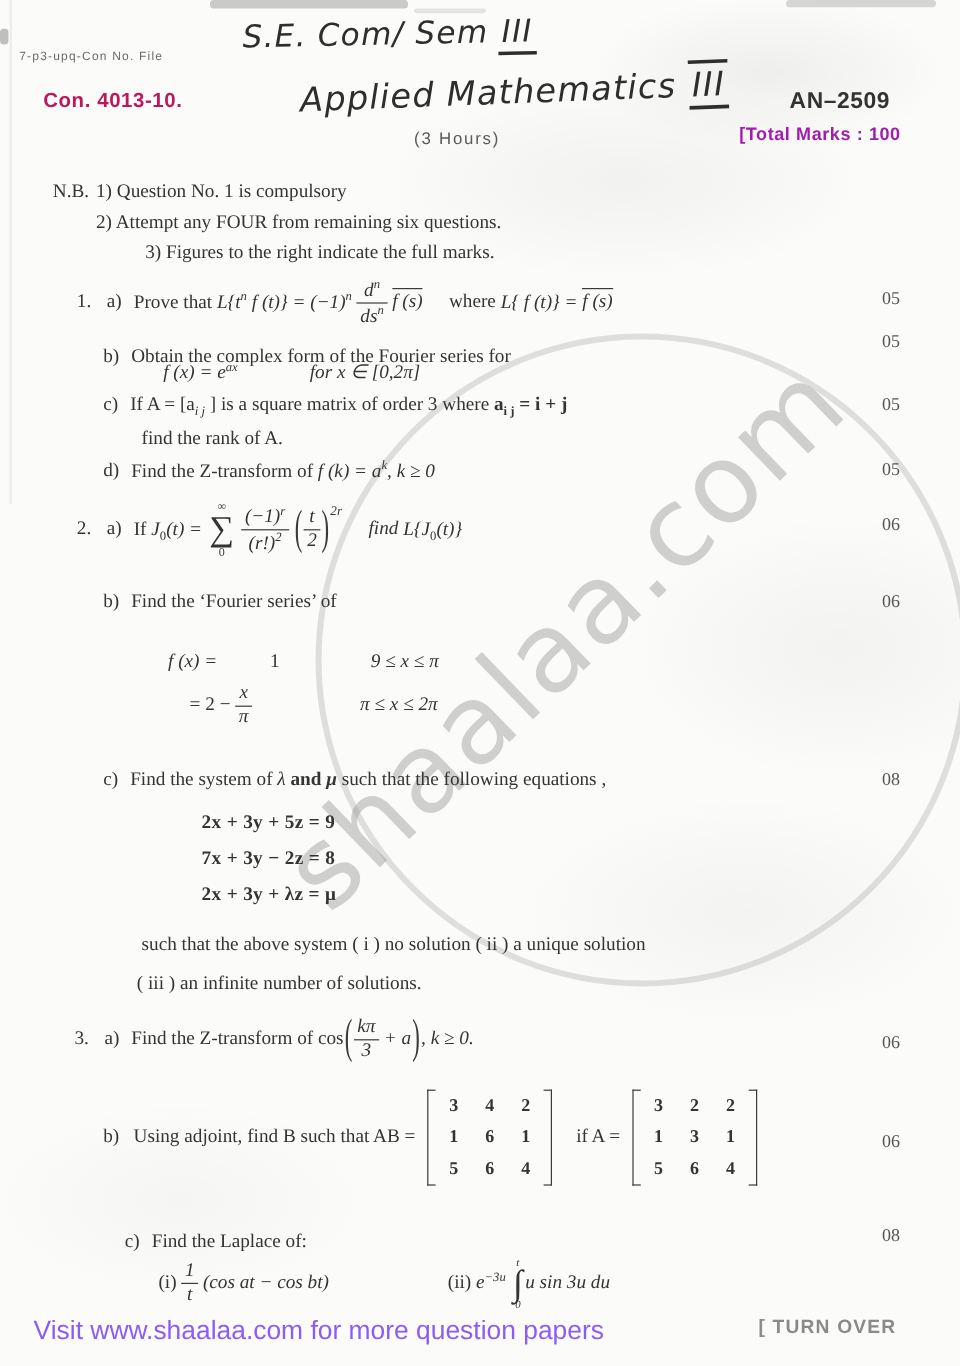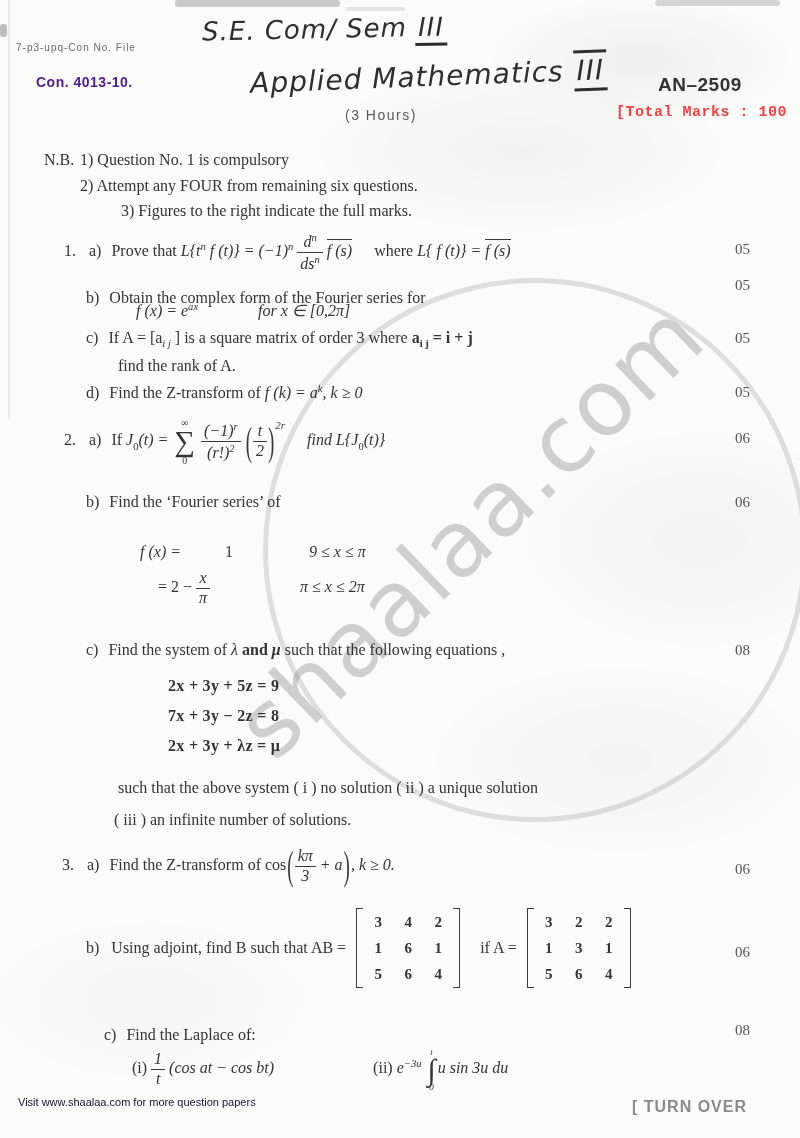--- a/index.html
+++ b/index.html
@@ -27,24 +27,24 @@
 
   .abs{position:absolute;white-space:nowrap;}
   .sans{font-family:"Liberation Sans",sans-serif;}
   .hw{font-family:"DejaVu Sans",sans-serif;font-style:italic;color:#2e2e2e;}
   .hw1{left:202px;top:14px;font-size:26px;transform:rotate(-1.2deg);letter-spacing:1px;}
   .hw2{left:250px;top:60px;font-size:28px;transform:rotate(-2.2deg);letter-spacing:1px;}
   .hw-num{border-bottom:3px solid #2e2e2e;padding:0 3px 1px;margin-left:8px;}
   .hw-num2{border-top:3px solid #2e2e2e;border-bottom:3px solid #2e2e2e;padding:1px 3px;margin-left:10px;}
 
   .file-note{left:16px;top:42px;font-size:10px;color:#6a6a6a;letter-spacing:1px;}
-  .con-no{left:36px;top:74px;font-size:14px;font-weight:bold;color:#4c1d95;letter-spacing:0.5px;text-align:right;}
+  .con-no{left:36px;top:74px;font-size:17px;font-weight:bold;color:#be185d;letter-spacing:0.5px;text-align:right;}
   .paper-code{left:658px;top:74px;font-size:19px;font-weight:bold;color:#333;letter-spacing:0.5px;}
   .duration{left:345px;top:107px;font-size:14px;color:#5a5a5a;letter-spacing:1.5px;}
-  .total-marks{left:616px;top:104px;font-size:15px;font-weight:bold;color:#ef4444;letter-spacing:0.5px;font-family:Liberation Mono, monospace;}
+  .total-marks{left:616px;top:104px;font-size:15px;font-weight:bold;color:#a21caf;letter-spacing:0.5px;}
 
   .txt{font-size:16px;line-height:1.25;}
   .marks{position:absolute;left:735px;font-size:15px;color:#555;}
   .qnum{margin-right:9px;}
   .plabel{margin-right:6px;}
   .mi{font-style:italic;}
   sup,sub{font-size:66%;}
   .g10{margin-left:10px;} .g18{margin-left:18px;} .g40{margin-left:40px;} .g60{margin-left:56px;}
 
   .frac{display:inline-block;vertical-align:middle;text-align:center;line-height:1.05;font-style:italic;}
@@ -66,21 +66,21 @@
   .bold{font-weight:600;}
   .eqline{font-weight:600;letter-spacing:0.3px;}
 
   .mat{display:inline-flex;align-items:stretch;vertical-align:middle;margin:0 4px;}
   .mat .cap{width:6px;}
   .mat .capL{border-left:1.6px solid #3a3a3a;border-top:1.6px solid #3a3a3a;border-bottom:1.6px solid #3a3a3a;}
   .mat .capR{border-right:1.6px solid #3a3a3a;border-top:1.6px solid #3a3a3a;border-bottom:1.6px solid #3a3a3a;}
   .mat .grid{display:grid;grid-template-columns:repeat(3,14px);column-gap:16px;row-gap:7px;
     padding:5px 8px;font-weight:600;font-size:15px;text-align:center;}
 
-  .footer-left{left:18px;top:1096px;font-size:11px;color:#0f172a;}
+  .footer-left{left:28px;top:1096px;font-size:22px;color:#8b5cf6;}
   .footer-right{left:632px;top:1098px;font-size:16px;font-weight:bold;color:#8a8a8a;letter-spacing:1px;}
 </style>
 </head>
 <body>
 
 <div class="page">
 
   <div class="artifact" style="left:175px;top:0;width:165px;height:7px;opacity:.45;"></div>
   <div class="artifact" style="left:655px;top:0;width:125px;height:6px;opacity:.35;"></div>
   <div class="artifact" style="left:345px;top:7px;width:60px;height:4px;opacity:.2;"></div>

